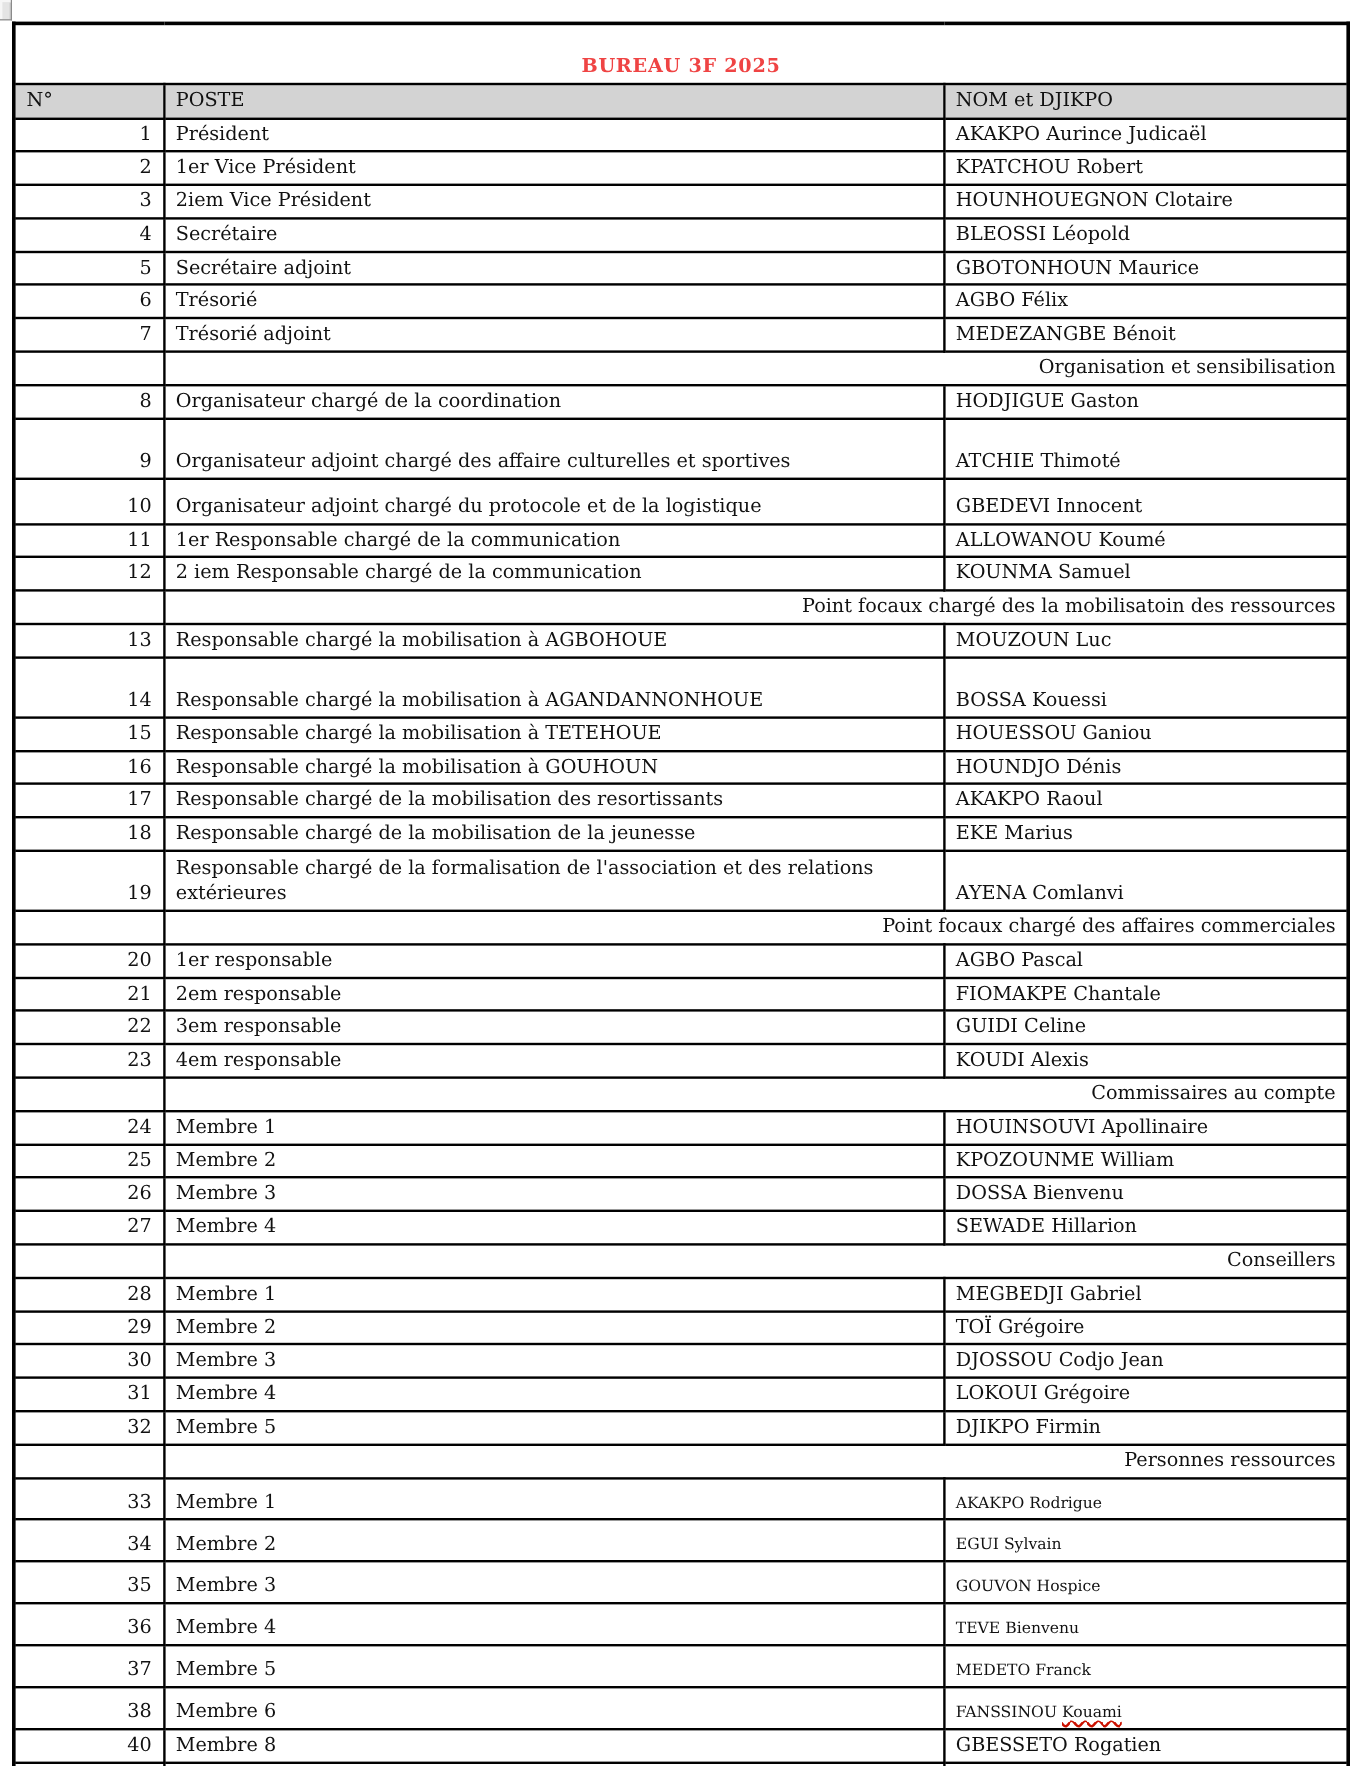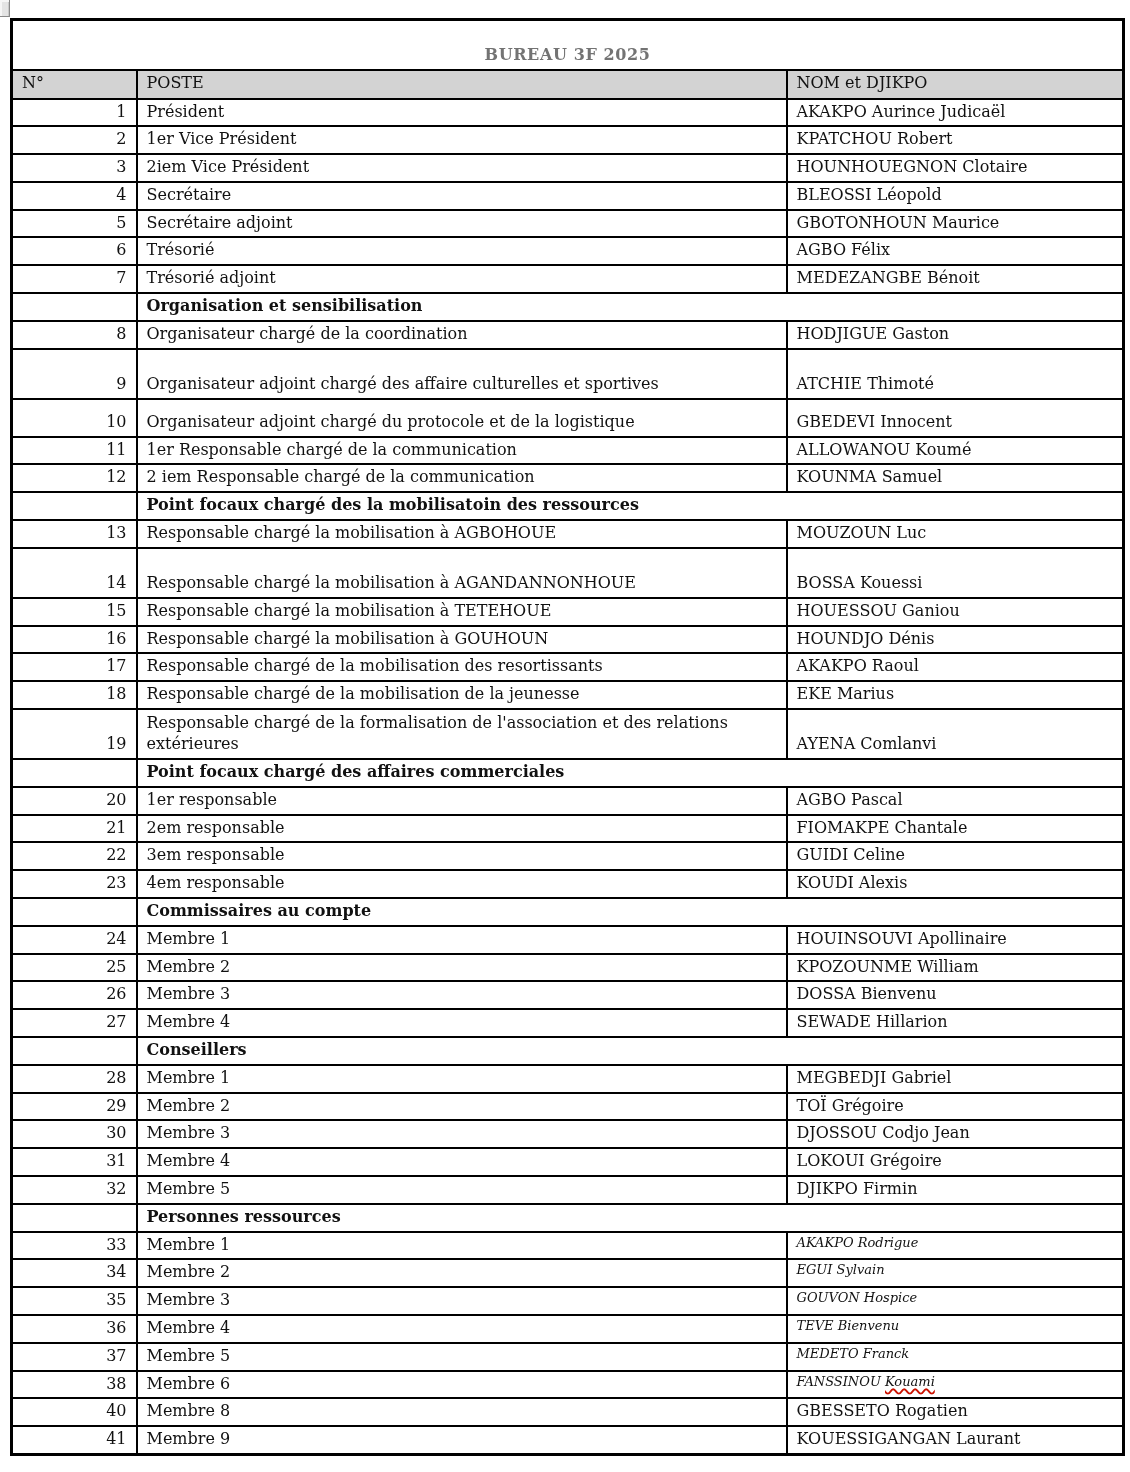--- a/index.html
+++ b/index.html
@@ -43,41 +43,40 @@
     padding: 2px 9px 3px 9px;
     overflow: hidden;
   }
   tr.title-row { height: 50px; }
   td.title-cell {
     text-align: center;
     vertical-align: middle;
     font-weight: bold;
     font-size: 17px;
     letter-spacing: 0.6px;
-    color: #737373;
+    color: #ef4444;
   }
   tr.header-row { height: 29px; }
   tr.header-row td {
     background: #d3d3d3;
     vertical-align: middle;
     padding-bottom: 4px;
   }
   td.num-cell {
     text-align: right;
     padding-right: 9px;
   }
   td.section-cell {
-    text-align: left;
-    font-weight: bold;
+    text-align: right;
+    font-weight: normal;
   }
   td.nom-cell.small-top {
     vertical-align: top;
     font-size: 13px;
-    padding-top: 2px;
-    font-style: italic;
+    padding-top: 13px;
   }
   .squiggle {
     text-decoration-line: underline;
     text-decoration-style: wavy;
     text-decoration-color: #cc1100;
     text-decoration-thickness: 2px;
     text-underline-offset: 2px;
   }
 </style>
 </head>

